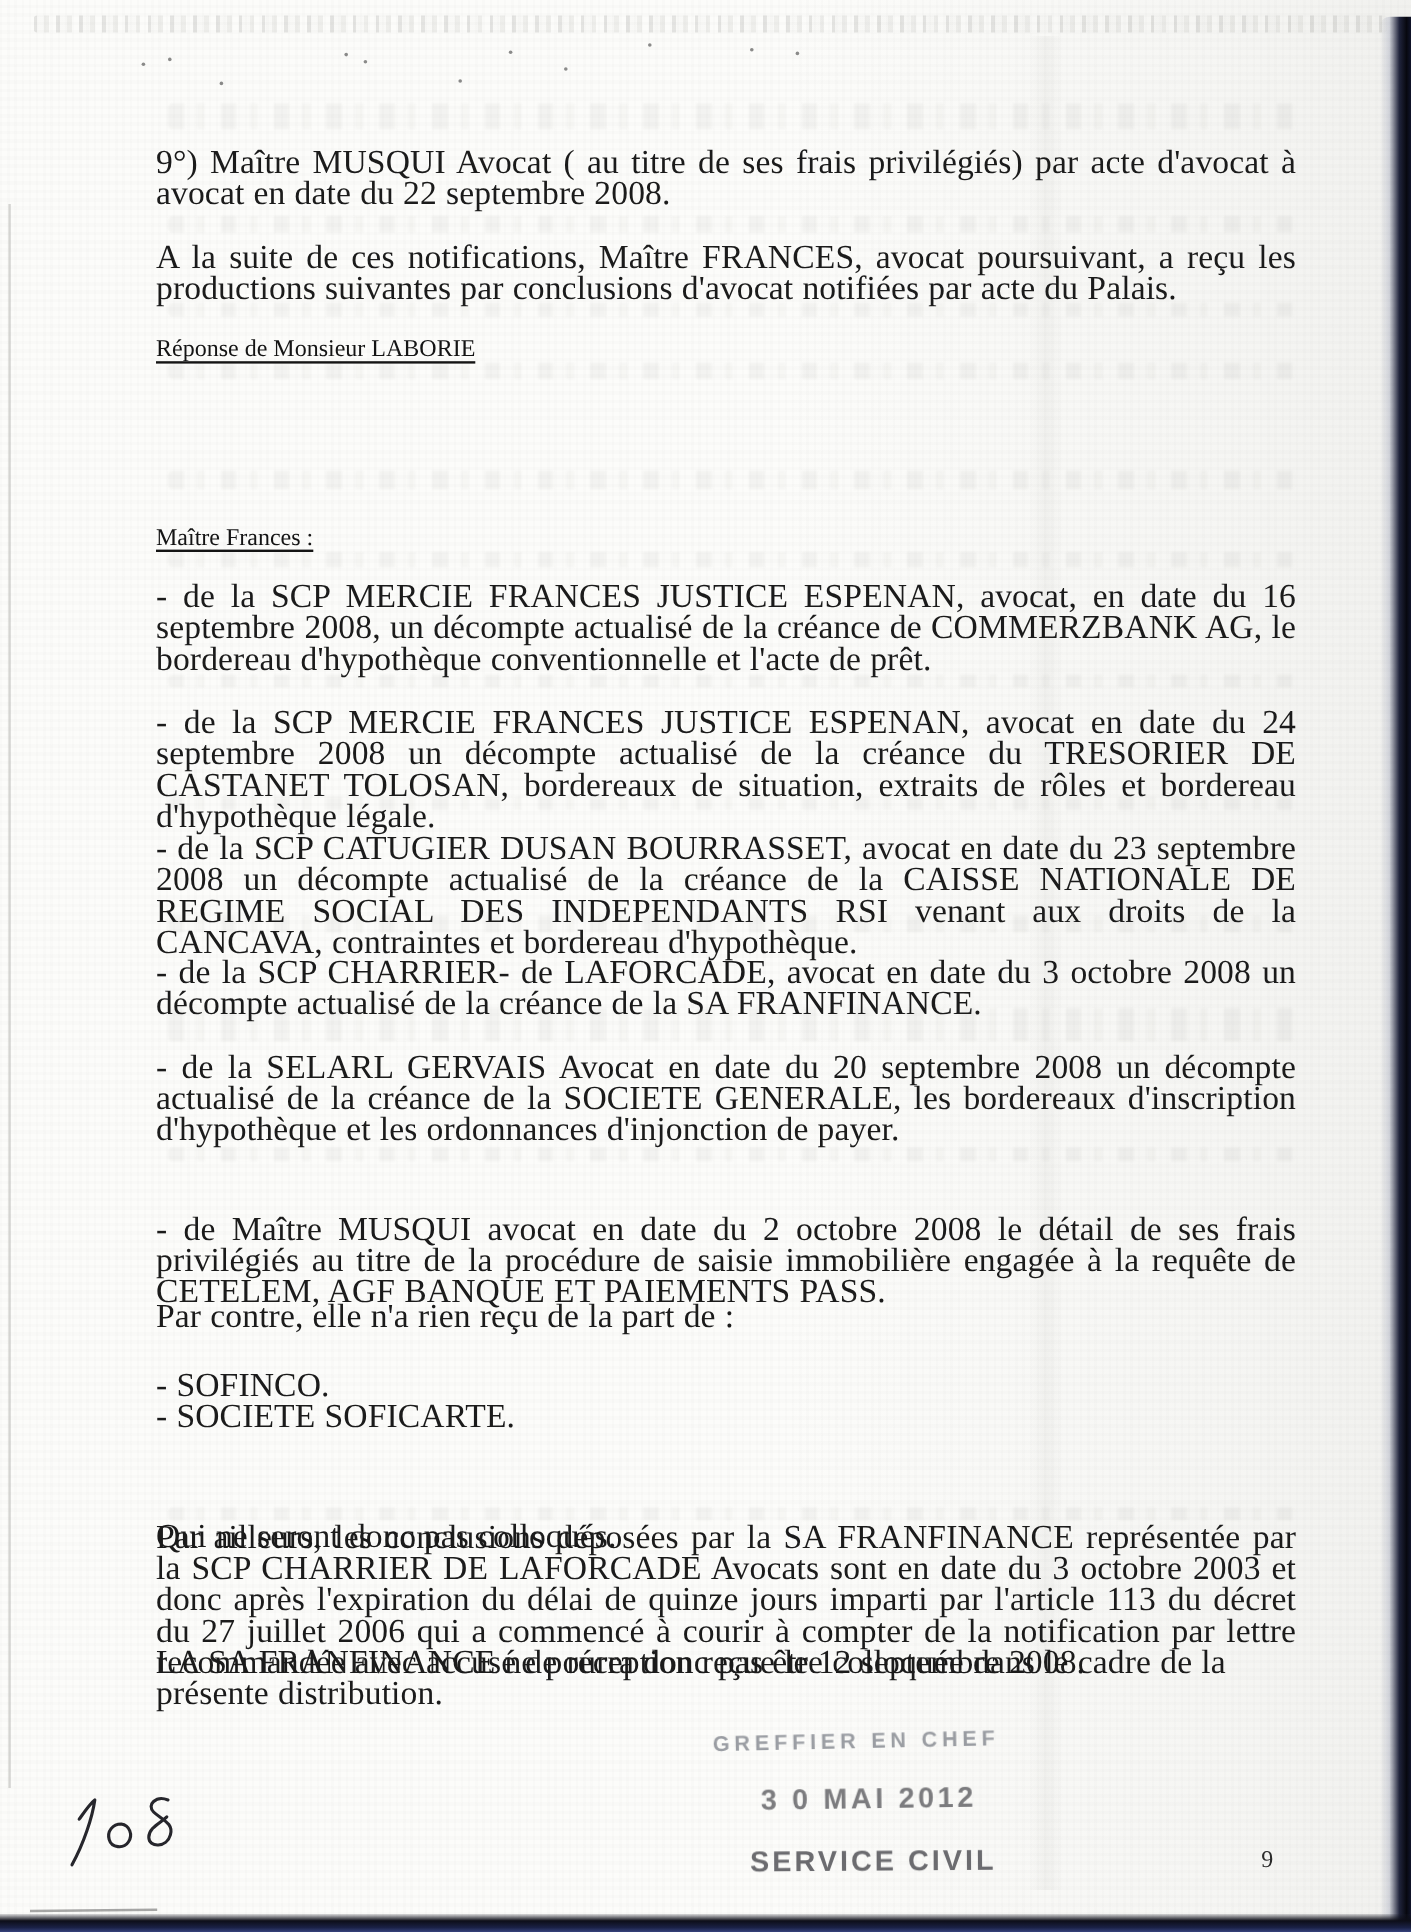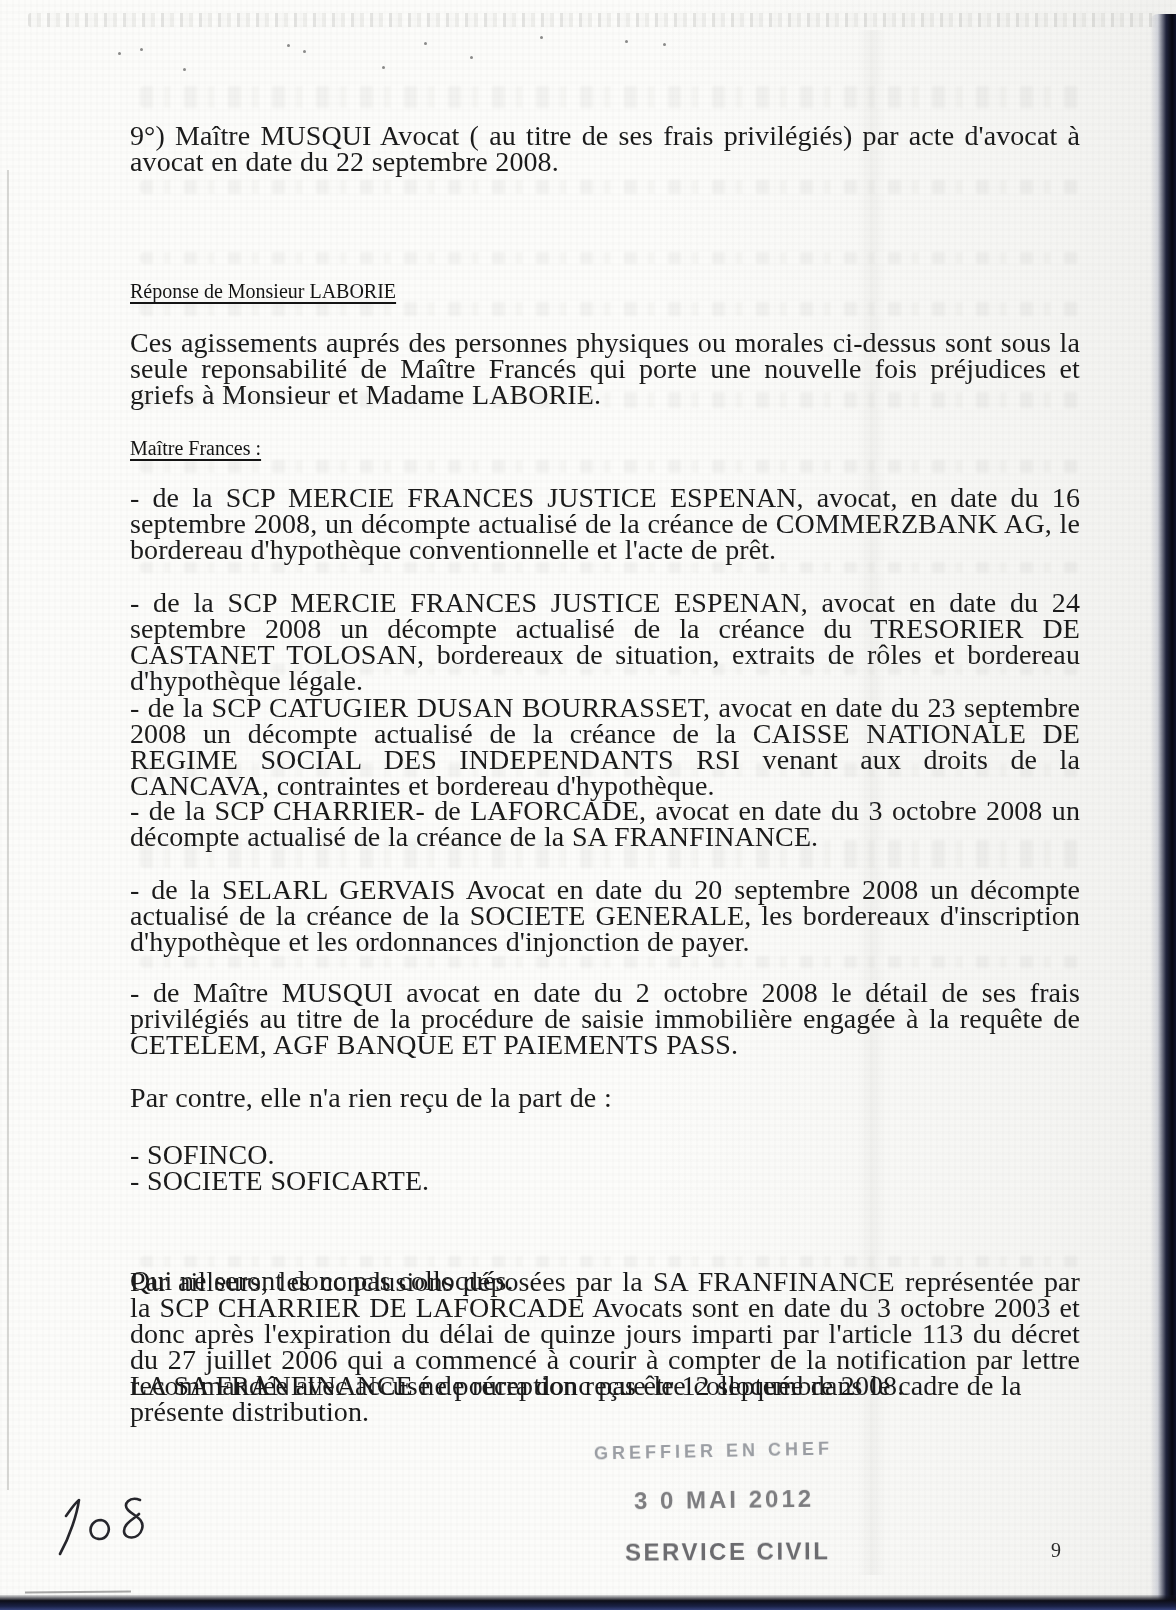--- a/index.html
+++ b/index.html
@@ -123,29 +123,29 @@
   <div class="ghost" style="top:392px;height:16px"></div>
   <div class="ghost" style="top:460px;height:13px"></div>
   <div class="ghost" style="top:562px;height:11px"></div>
   <div class="ghost" style="top:664px;height:11px"></div>
   <div class="ghost" style="top:763px;height:14px"></div>
   <div class="ghost" style="top:840px;height:28px"></div>
   <div class="ghost" style="top:956px;height:12px"></div>
   <div class="ghost" style="top:1256px;height:11px"></div>
 
   <div class="para" style="top:123px">9°) Maître MUSQUI Avocat ( au titre de ses frais privilégiés) par acte d'avocat à avocat en date du 22 septembre 2008.</div>
+  <div class="para" style="top:202px">A la suite de ces notifications, Maître FRANCES, avocat poursuivant, a reçu les productions suivantes par conclusions d'avocat notifiées par acte du Palais.</div>
   <div class="heading" style="top:278px">Réponse de Monsieur LABORIE</div>
-  <div class="para" style="top:330px">Ces agissements auprés des personnes physiques ou morales ci-dessus sont sous la seule reponsabilité de Maître Francés qui porte une nouvelle fois préjudices et griefs à Monsieur et Madame LABORIE.</div>
   <div class="heading" style="top:435px">Maître Frances :</div>
   <div class="para" style="top:485px">- de la SCP MERCIE FRANCES JUSTICE ESPENAN, avocat, en date du 16 septembre 2008, un décompte actualisé de la créance de COMMERZBANK AG, le bordereau d'hypothèque conventionnelle et l'acte de prêt.</div>
   <div class="para" style="top:590px">- de la SCP MERCIE FRANCES JUSTICE ESPENAN, avocat en date du 24 septembre 2008 un décompte actualisé de la créance du TRESORIER DE CASTANET TOLOSAN, bordereaux de situation, extraits de rôles et bordereau d'hypothèque légale.</div>
   <div class="para" style="top:695px">- de la SCP CATUGIER DUSAN BOURRASSET, avocat en date du 23 septembre 2008 un décompte actualisé de la créance de la CAISSE NATIONALE DE REGIME SOCIAL DES INDEPENDANTS RSI venant aux droits de la CANCAVA, contraintes et bordereau d'hypothèque.</div>
   <div class="para" style="top:798px">- de la SCP CHARRIER- de LAFORCADE, avocat en date du 3 octobre 2008 un décompte actualisé de la créance de la SA FRANFINANCE.</div>
   <div class="para" style="top:877px">- de la SELARL GERVAIS Avocat en date du 20 septembre 2008 un décompte actualisé de la créance de la SOCIETE GENERALE, les bordereaux d'inscription d'hypothèque et les ordonnances d'injonction de payer.</div>
-  <div class="para" style="top:980px">- de Maître MUSQUI avocat en date du 2 octobre 2008 le détail de ses frais privilégiés au titre de la procédure de saisie immobilière engagée à la requête de CETELEM, AGF BANQUE ET PAIEMENTS PASS.</div>
+  <div class="para" style="top:1012px">- de Maître MUSQUI avocat en date du 2 octobre 2008 le détail de ses frais privilégiés au titre de la procédure de saisie immobilière engagée à la requête de CETELEM, AGF BANQUE ET PAIEMENTS PASS.</div>
   <div class="para single" style="top:1142px">- SOFINCO.</div>
   <div class="para single" style="top:1085px">Par contre, elle n'a rien reçu de la part de :</div>
   <div class="para single" style="top:1168px">- SOCIETE SOFICARTE.</div>
   <div class="para single" style="top:1268px">Qui ne seront donc pas colloqués.</div>
   <div class="para" style="top:1269px">Par ailleurs, les conclusions déposées par la SA FRANFINANCE représentée par la SCP CHARRIER DE LAFORCADE Avocats sont en date du 3 octobre 2003 et donc après l'expiration du délai de quinze jours imparti par l'article 113 du décret du 27 juillet 2006 qui a commencé à courir à compter de la notification par lettre recommandée avec accusé de réception reçue le 12 septembre 2008.</div>
   <div class="para single" style="top:1373px">LA SA FRANFINANCE ne pourra donc pas être colloquée dans le cadre de la présente distribution.</div>
 
   <div class="stamp stamp-greffier">GREFFIER EN CHEF</div>
   <div class="stamp stamp-date">3 0 MAI 2012</div>
   <div class="stamp stamp-service">SERVICE CIVIL</div>

